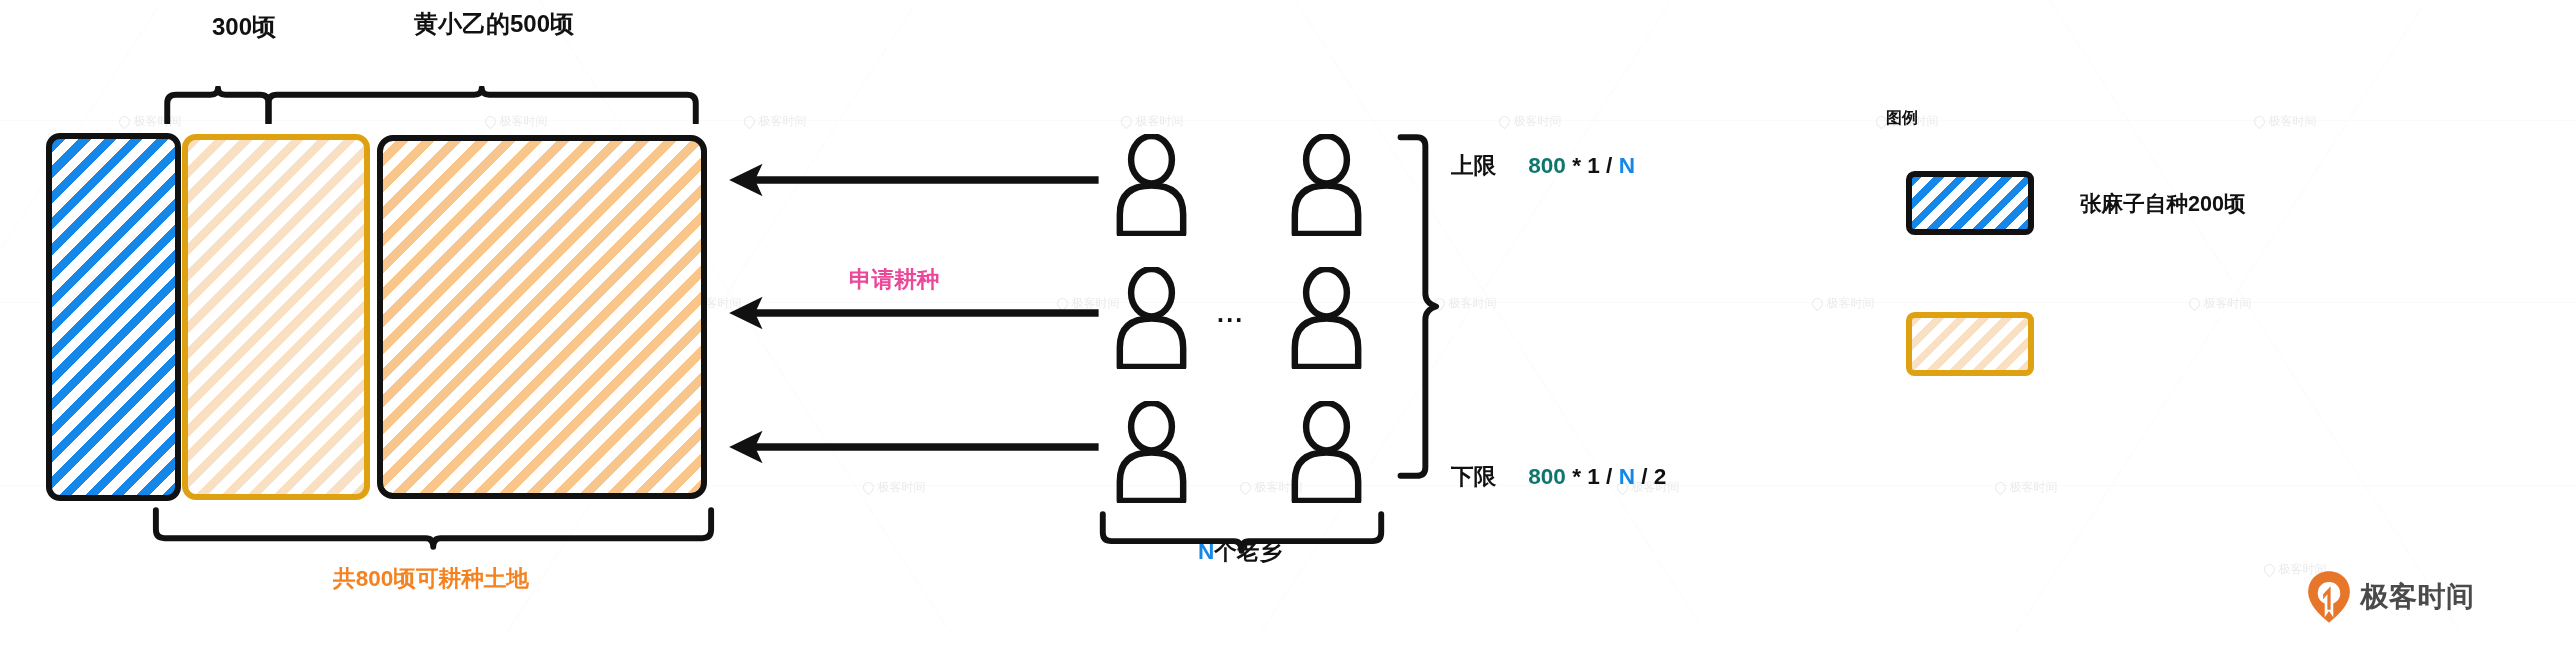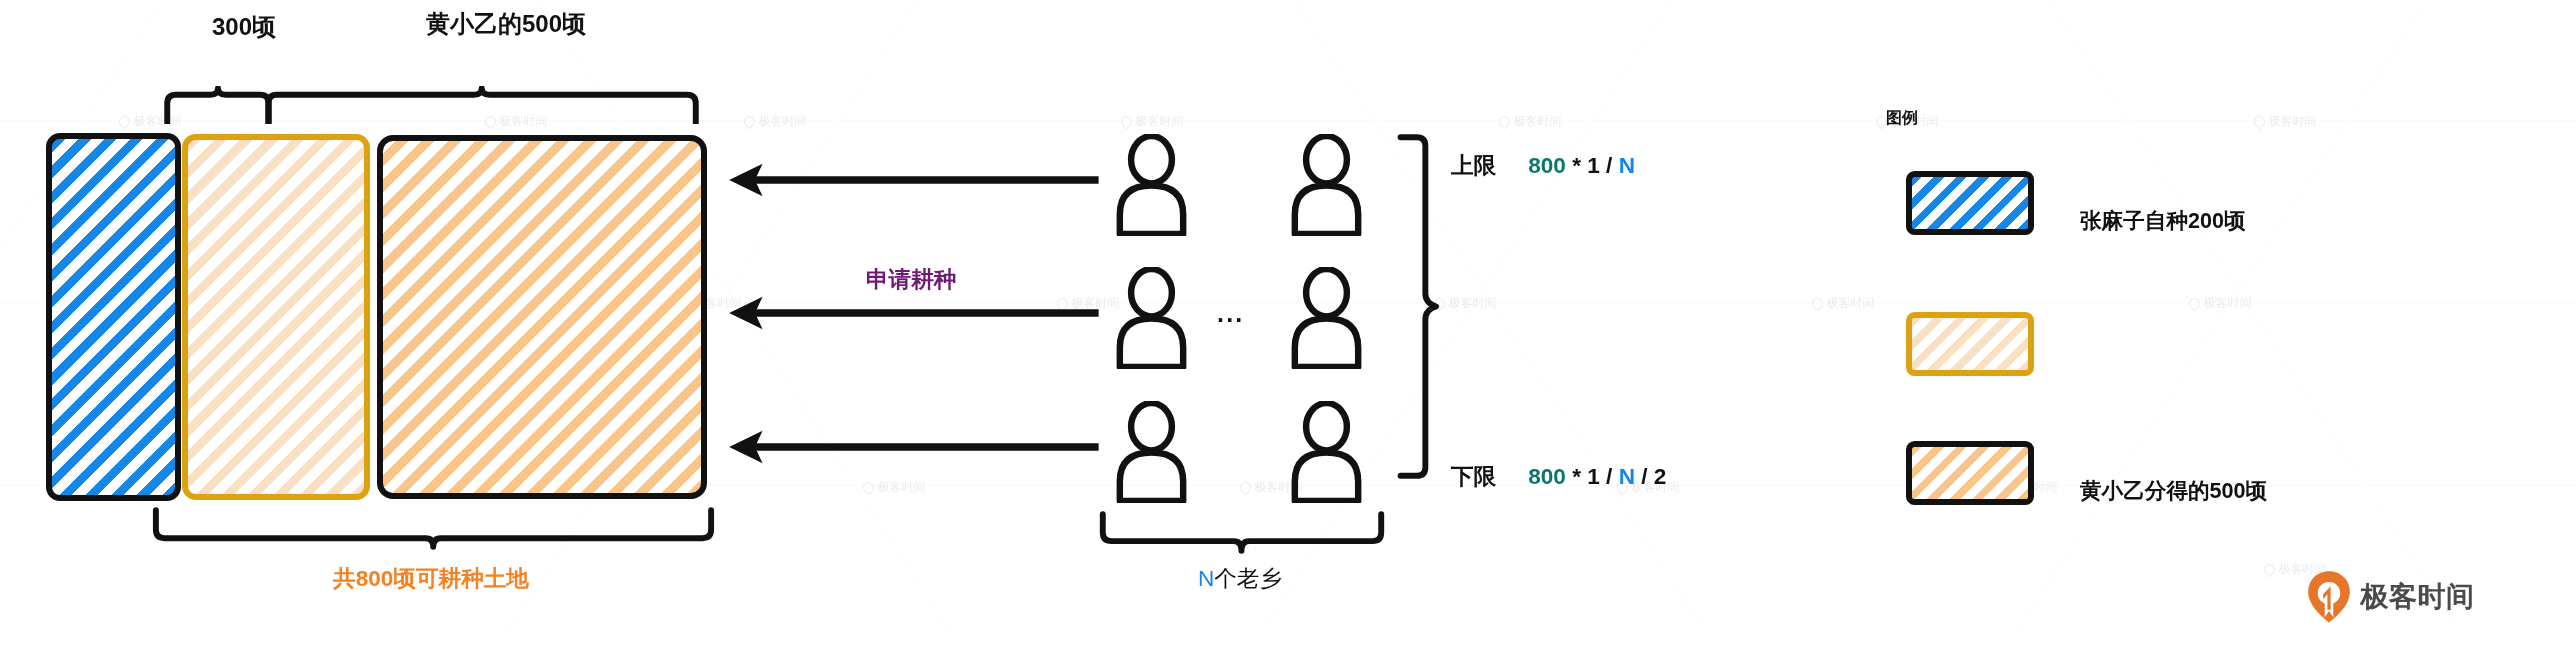--- a/index.html
+++ b/index.html
@@ -50,56 +50,56 @@
     border:6px solid #111111;border-radius:16px;
     background-image:repeating-linear-gradient(
         -45deg,#f8c58a 0px,#f8c58a 9.2px,#ffffff 9.2px,#ffffff 19px);
   }
 
   
   .top-label{
     position:absolute;font-size:24px;font-weight:700;color:#111;white-space:nowrap;
   }
   .lbl-300{left:244px;top:10.8px;transform:translateX(-50%);}
-  .lbl-500{left:506px;top:7.5px;transform:translateX(-50%);}
+  .lbl-500{left:494px;top:7.5px;transform:translateX(-50%);}
 
   
   .brace{position:absolute;}
 
   
   .bottom-label{position:absolute;font-size:22.6px;font-weight:700;white-space:nowrap;}
   .lbl-800{left:431px;top:563px;transform:translateX(-50%);color:#f5821f;}
-  .lbl-nlaoxiang{left:1240px;top:563px;transform:translateX(-50%);font-weight:400;color:#111;}
+  .lbl-nlaoxiang{left:1240px;top:536px;transform:translateX(-50%);font-weight:700;color:#111;}
   .lbl-nlaoxiang .n-blue{color:#1587e8;}
 
   
   .arrow-wrap{position:absolute;}
   .arrow-label{
-    position:absolute;font-size:22.6px;font-weight:600;color:#701a75;white-space:nowrap;margin-left:17px;
+    position:absolute;font-size:22.6px;font-weight:600;color:#ec4899;white-space:nowrap;
   }
 
   
   .person{position:absolute;}
   .dots{
     position:absolute;font-size:25px;font-weight:800;color:#111;letter-spacing:2.2px;
   }
 
   
   .limit-row{position:absolute;display:flex;align-items:center;gap:32px;white-space:nowrap;}
   .limit-name{font-size:22.6px;font-weight:600;color:#111;}
   .limit-formula{font-size:22.6px;font-weight:700;color:#111;}
   .limit-formula .num-orange{color:#0f766e;}
   .limit-formula .num-blue{color:#1587e8;}
   .limit-formula .plain{color:#111;}
 
   
   .legend-title{
     position:absolute;left:1886px;top:108px;font-size:16px;font-weight:600;color:#111;
   }
-  .legend-item{position:absolute;display:flex;align-items:flex-end;}
+  .legend-item{position:absolute;display:flex;align-items:center;}
   .legend-swatch{box-sizing:border-box;}
   .sw-blue{
     width:128px;height:64px;border:6px solid #111;border-radius:8.6px;
     background-image:repeating-linear-gradient(
         -45deg,#1587e8 0px,#1587e8 7.5px,#ffffff 7.5px,#ffffff 16px);
   }
   .sw-orange-light{
     width:128px;height:64px;border:6px solid #dda112;border-radius:8.6px;
     background-image:repeating-linear-gradient(
         -45deg,#fae0c2 0px,#fae0c2 7.5px,#ffffff 7.5px,#ffffff 16px);
@@ -315,24 +315,20 @@
 
   <div class="legend-item" style="left:1906px;top:171px;">
     <div class="legend-swatch sw-blue"></div>
     <div class="legend-text">张麻子自种200顷</div>
   </div>
 
   <div class="legend-item" style="left:1906px;top:312px;">
     <div class="legend-swatch sw-orange-light"></div>
   </div>
 
-  <div class="legend-item" style="left:1906px;top:441px;">
-    <div class="legend-swatch sw-orange-strong"></div>
-    <div class="legend-text">黄小乙分得的500顷</div>
-  </div>
 
   <div class="brand">
     <svg width="46" height="54" viewBox="0 0 86 100">
       <path d="M43,2 C20,2 4,19 4,41 C4,63 25,83 43,98 C61,83 82,63 82,41 C82,19 66,2 43,2 Z" fill="#e8762a"></path>
       <path d="M43,22 C31,22 22,31 22,43 C22,52 27,59 35,62 L35,88 L43,76 L51,88 L51,62 C59,59 64,52 64,43 C64,31 55,22 43,22 Z" fill="#ffffff"></path>
       <path d="M43,32 L43,72 M43,32 L33,44 M43,32 L53,44" stroke="#ffffff" stroke-width="0" fill="none"></path>
       <path d="M46,36 L46,74 L40,74 L40,45 L32,54 L32,45 L46,30 Z" fill="#e8762a"></path>
     </svg>
     <span class="brand-text">极客时间</span>
   </div>

